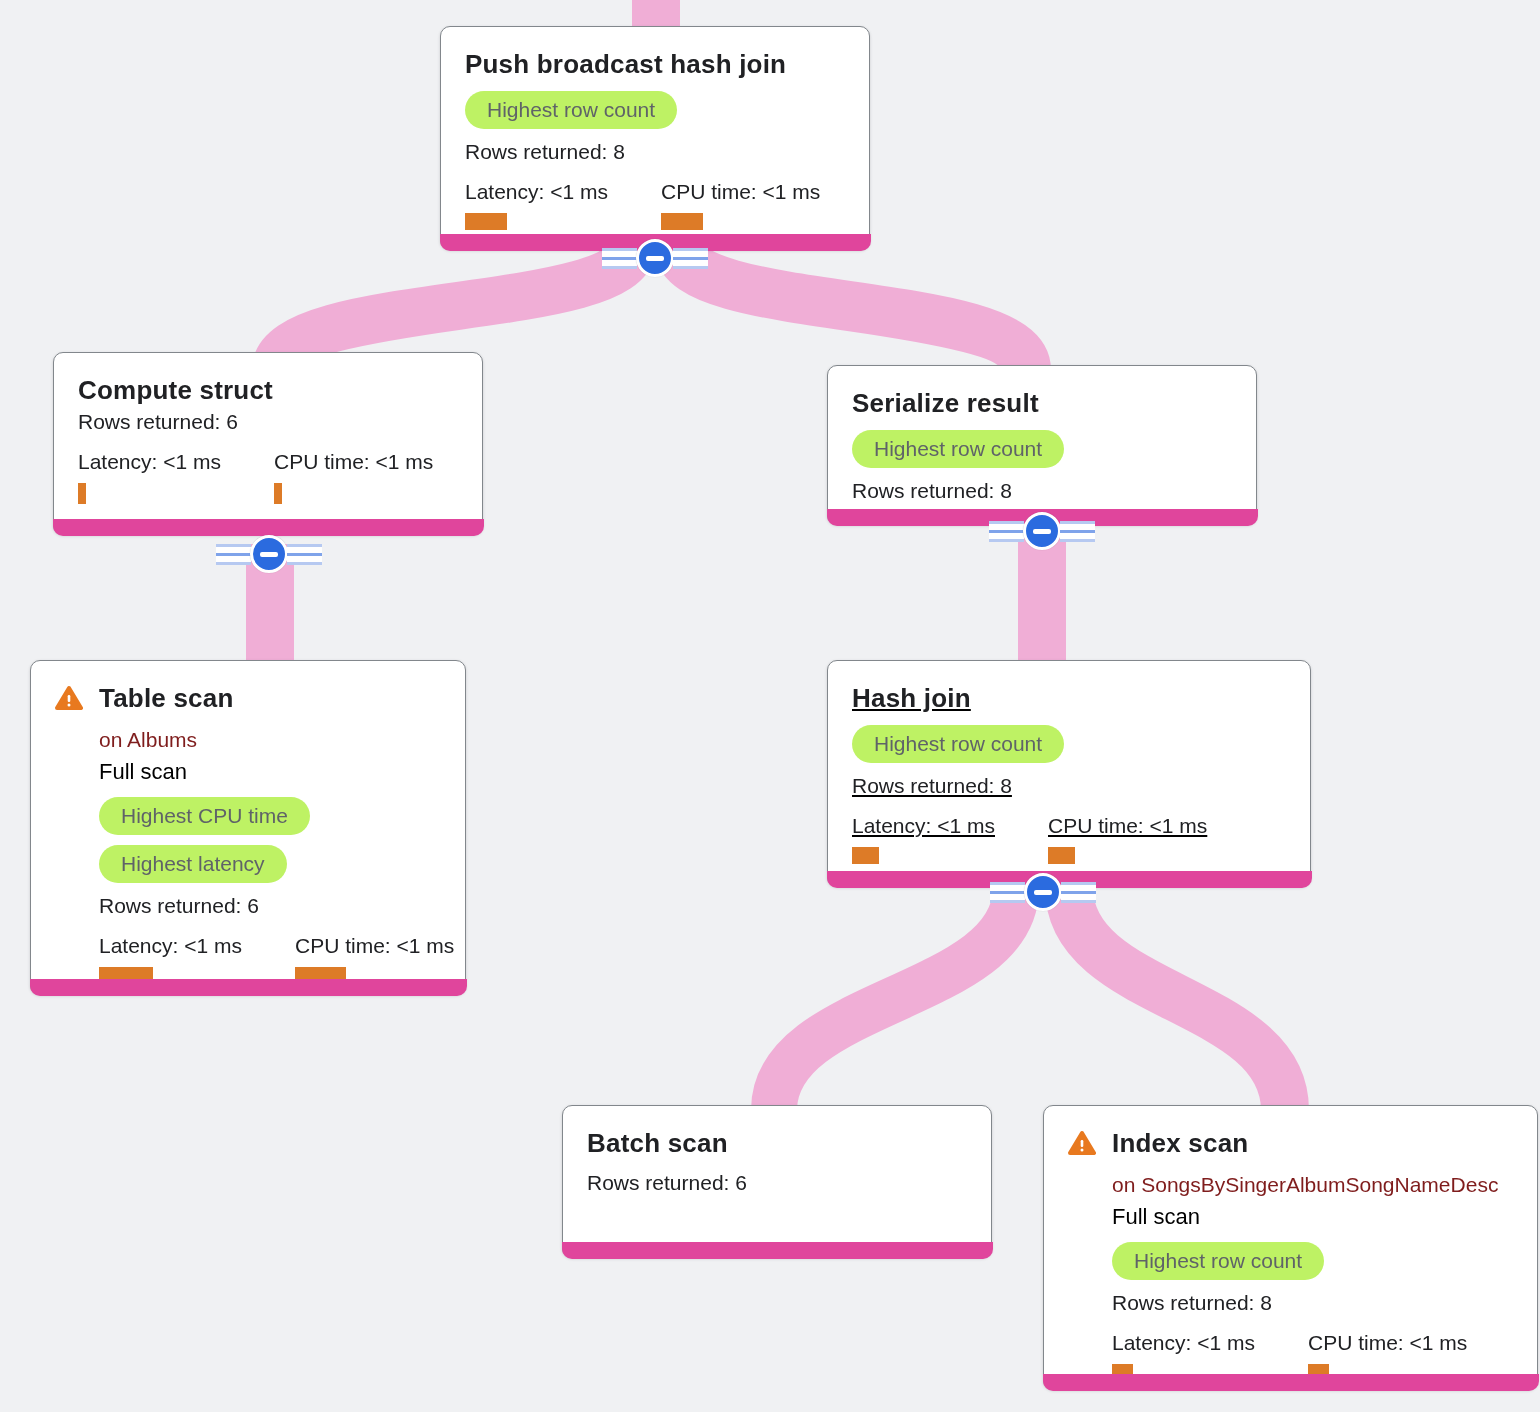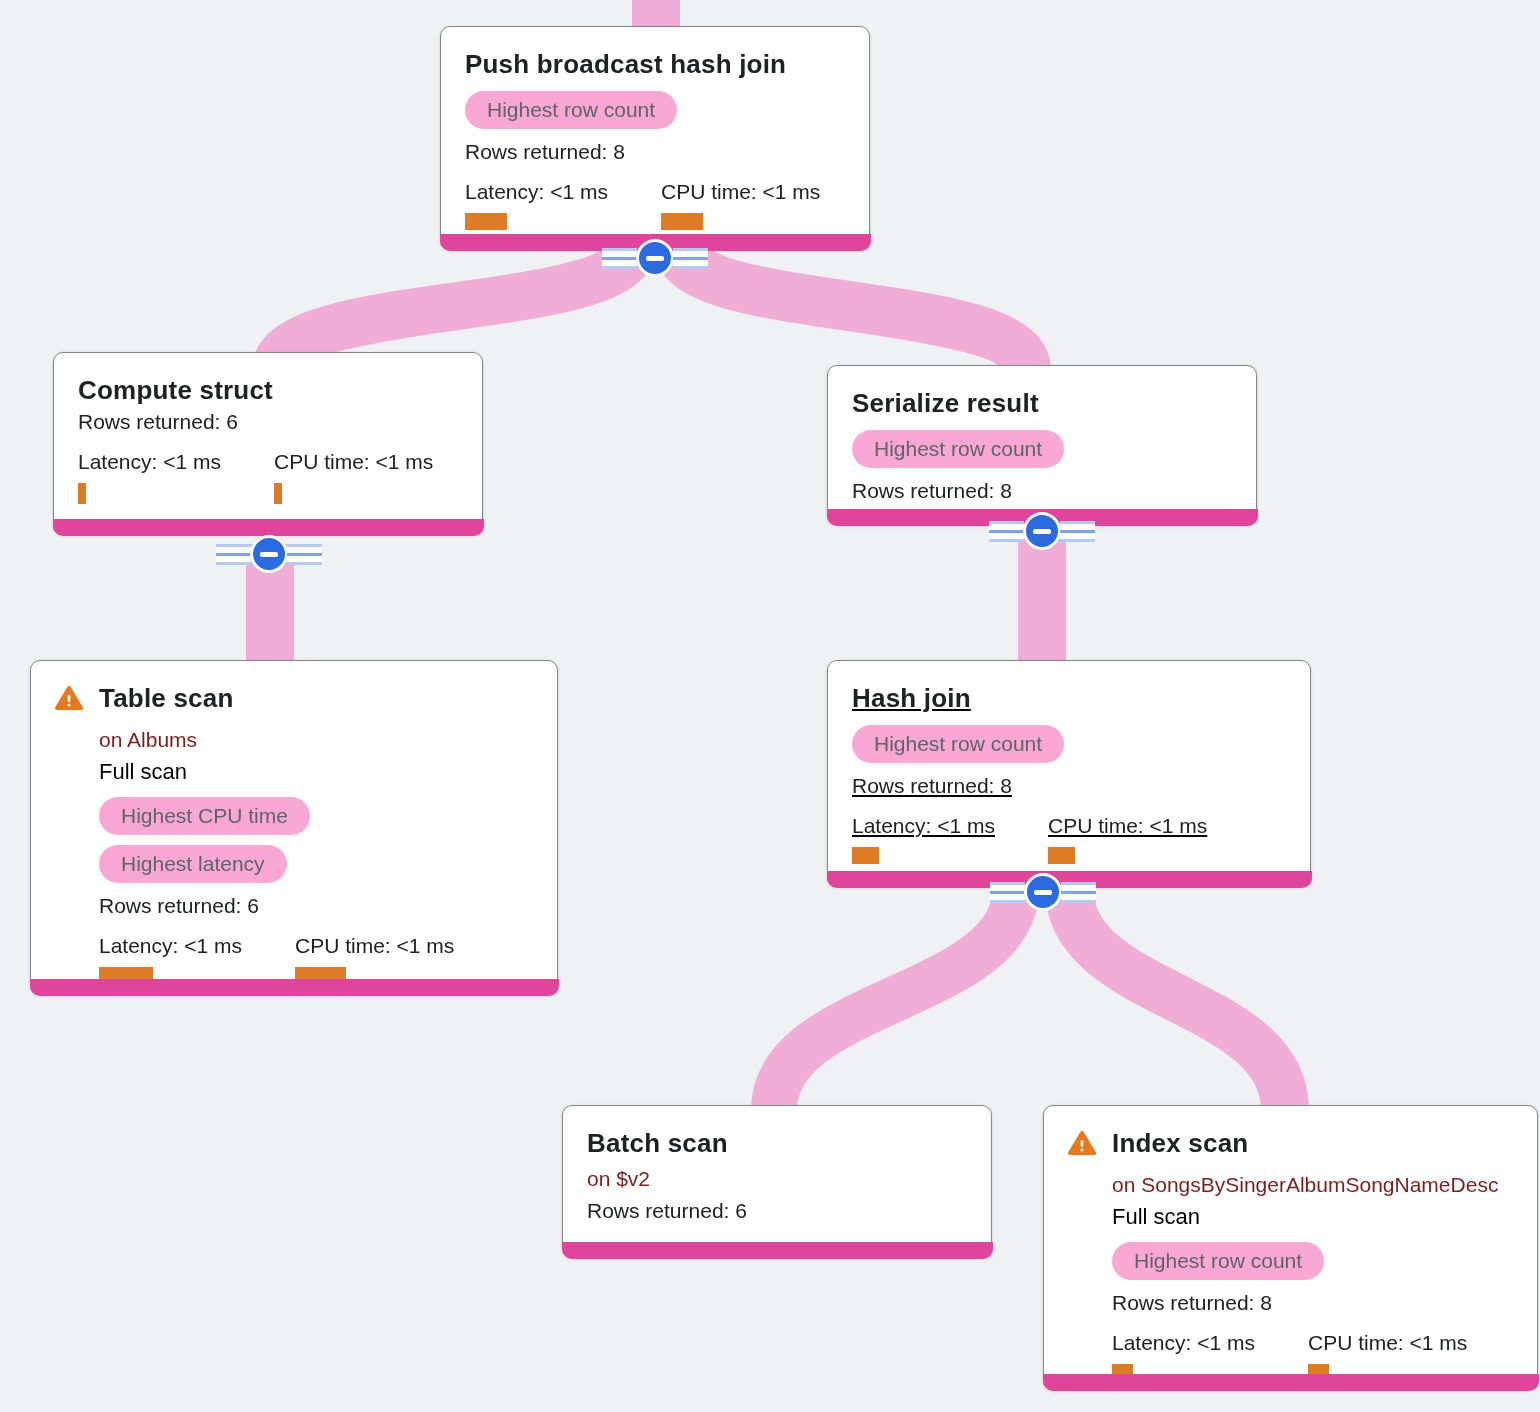--- a/index.html
+++ b/index.html
@@ -40,36 +40,36 @@
   .warn-icon{width:28px;height:26px;flex:0 0 28px;margin-right:16px;display:block;}
   .title{
     font-size:26px;line-height:30px;font-weight:600;color:#202124;
     letter-spacing:.2px;white-space:nowrap;
   }
   .indent{margin-left:44px;}
   .subtitle{font-size:21px;line-height:30px;color:#7f1d1d;margin-bottom:2px;white-space:nowrap;}
   .scan-type{font-size:22px;line-height:30px;color:#000000;margin-bottom:10px;}
   .badge-wrap{margin-bottom:10px;}
   .badge{
-    display:inline-block;background:#f9a8d4;color:#5f6368;
+    display:inline-block;background:#bef264;color:#5f6368;
     font-size:21px;line-height:38px;height:38px;padding:0 22px;
     border-radius:19px;white-space:nowrap;
   }
   .rows{font-size:21px;line-height:26px;color:#202124;margin:2px 0 14px 0;}
   .metrics{display:flex;}
   .metric{width:196px;flex:0 0 196px;}
   .metric-label{font-size:21px;line-height:26px;color:#202124;margin-bottom:8px;white-space:nowrap;}
   .bar{height:17px;background:#dd7b27;}
   .n-compute-struct .bar{height:21px;}
 
   
   .n-push-broadcast-hash-join{left:440px;top:26px;width:430px;height:224px;}
   .n-compute-struct{left:53px;top:352px;width:430px;height:183px;}
   .n-serialize-result{left:827px;top:365px;width:430px;height:160px;}
-  .n-table-scan{left:30px;top:660px;width:528px;height:335px;}
+  .n-table-scan{left:30px;top:660px;width:436px;height:335px;}
   .n-hash-join{left:827px;top:660px;width:484px;height:227px;text-decoration:underline;}
   .n-batch-scan{left:562px;top:1105px;width:430px;height:153px;}
   .n-index-scan{left:1043px;top:1105px;width:495px;height:285px;}
   .n-batch-scan .rows{margin-top:4px;}
 
   
   .handle{
     position:absolute;transform:translate(-50%,-50%);
     display:flex;align-items:center;z-index:5;cursor:pointer;
   }
@@ -209,21 +209,20 @@
       </div>
     </div>
     <div class="node-footer"></div>
   </div>
 
   <div class="node n-batch-scan">
     <div class="node-body">
       <div class="title-row">
         <span class="title">Batch scan</span>
       </div>
-      <div class="subtitle" style="margin-top:-6px;">on $v2</div>
       <div class="rows">Rows returned: 6</div>
     </div>
     <div class="node-footer"></div>
   </div>
 
   <div class="node n-index-scan">
     <div class="node-body">
       <div class="title-row">
         <svg class="warn-icon" viewBox="0 0 28 26">
           <path d="M14 3 L26 23 H2 Z" fill="#e8791f" stroke="#e8791f" stroke-width="4" stroke-linejoin="round"></path>

